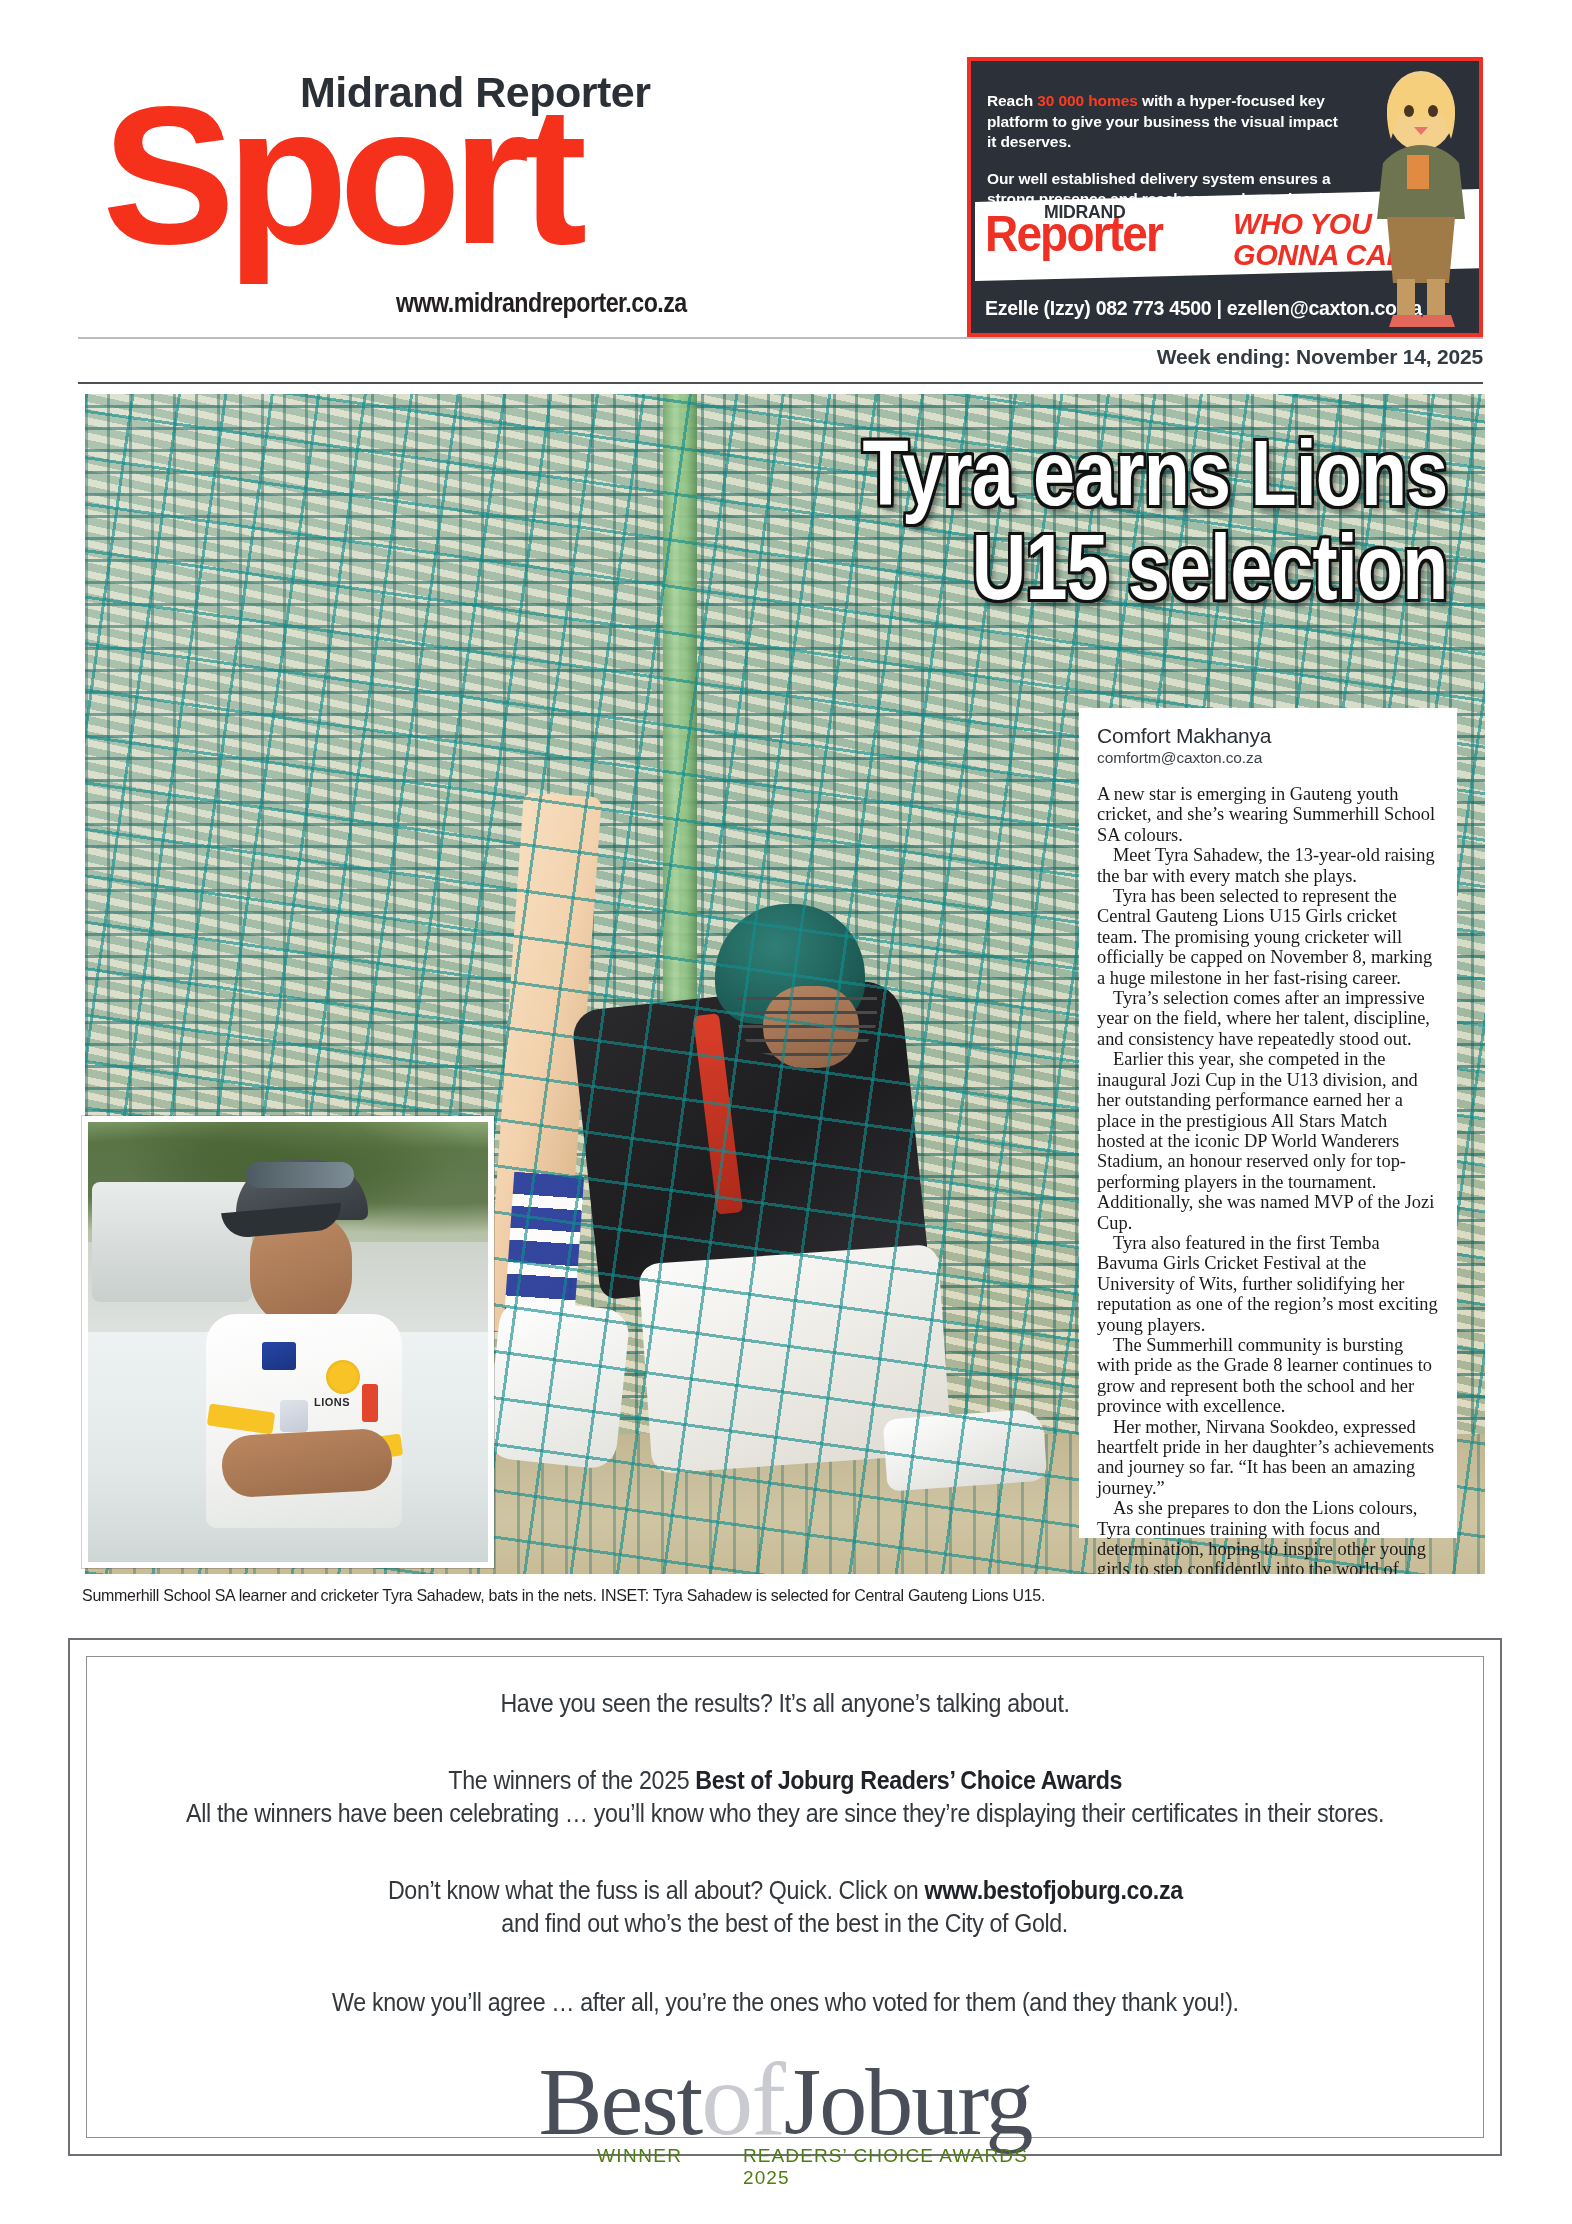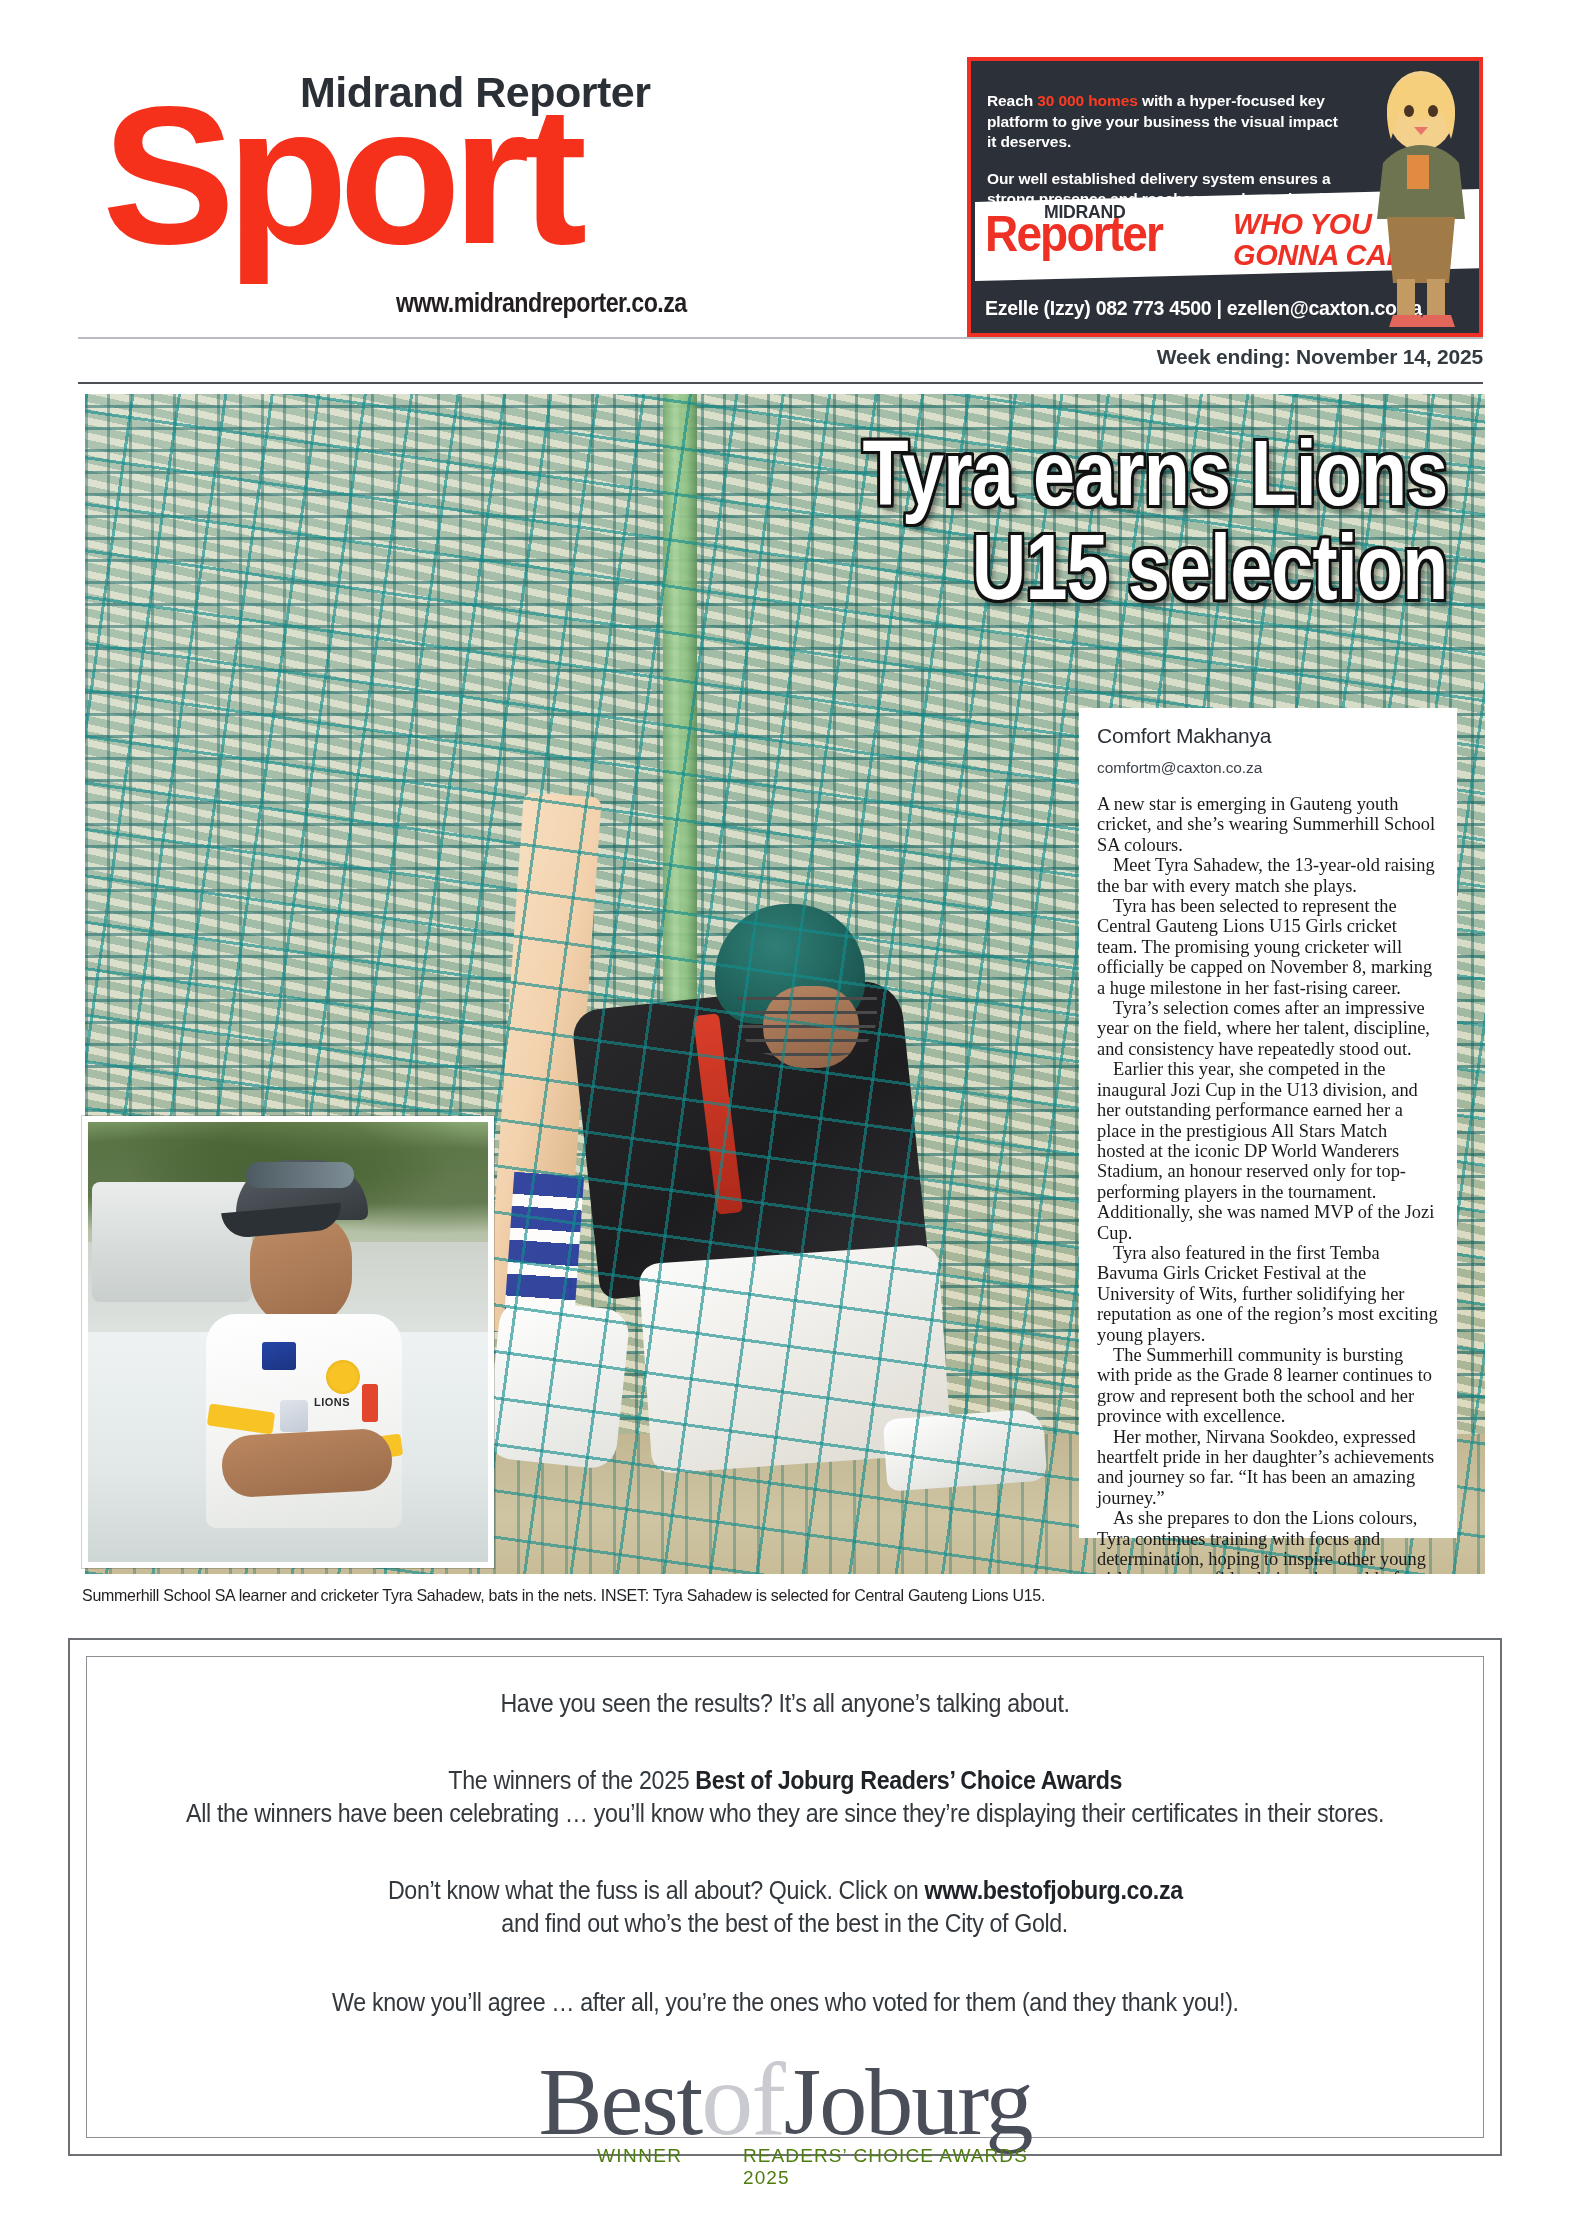--- a/index.html
+++ b/index.html
@@ -209,21 +209,21 @@
   }
 
   
   .artbox{
     position:absolute;right:28px;top:314px;width:378px;height:830px;
     background:#ffffff;
     padding:16px 18px 10px 18px;
     box-sizing:border-box;
   }
   .byline-name{font-size:21px;color:#2b2f36;letter-spacing:-0.2px;}
-  .byline-mail{font-size:15.5px;color:#3c4248;margin-top:11px;letter-spacing:-0.1px;}
+  .byline-mail{font-size:15.5px;color:#3c4248;margin-top:1px;letter-spacing:-0.1px;}
   .artbody{
     margin-top:17px;
     font-family:Liberation Serif, serif;
     font-size:18.4px;
     line-height:20.4px;
     color:#1a1a1a;
     text-align:left;
   }
   .artbody p{margin:0;}
   .artbody p + p{text-indent:16px;}

